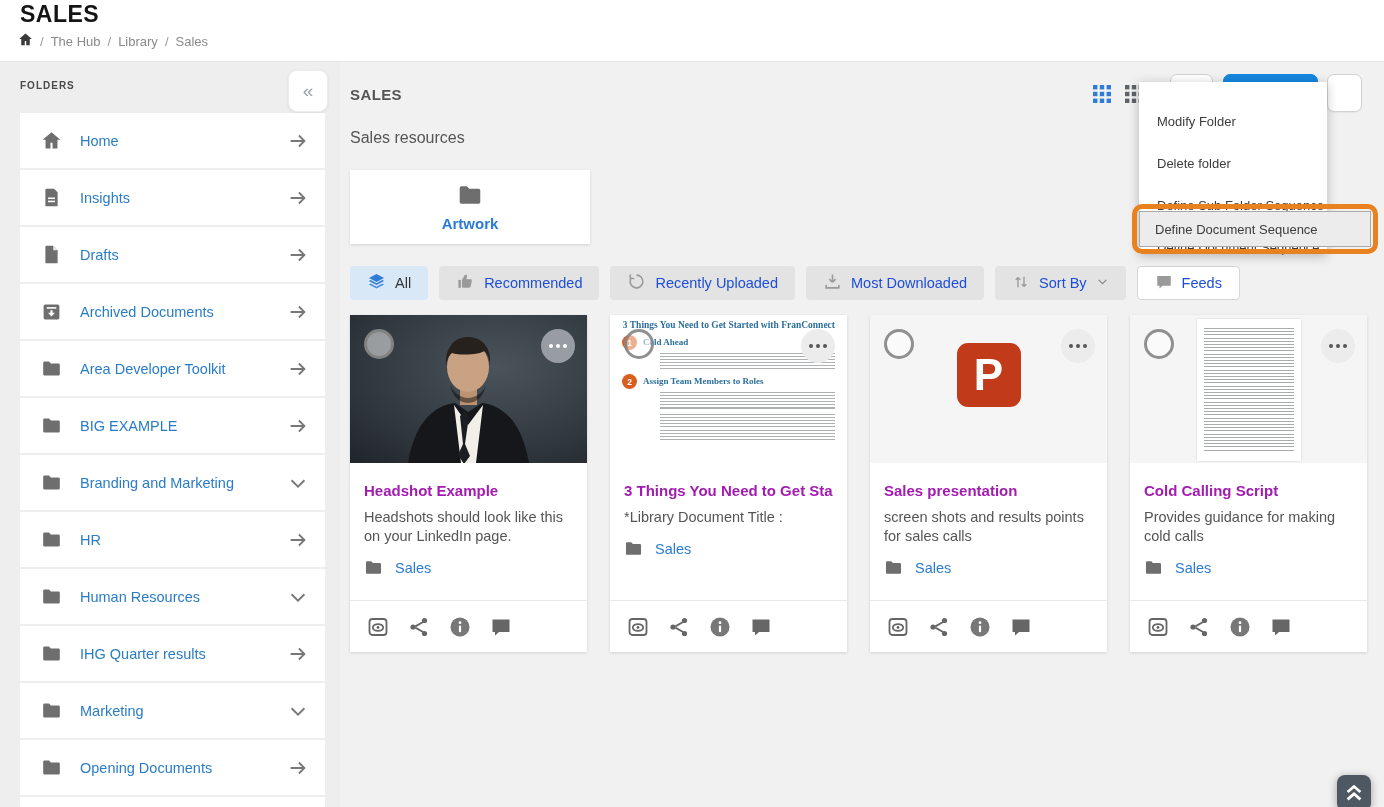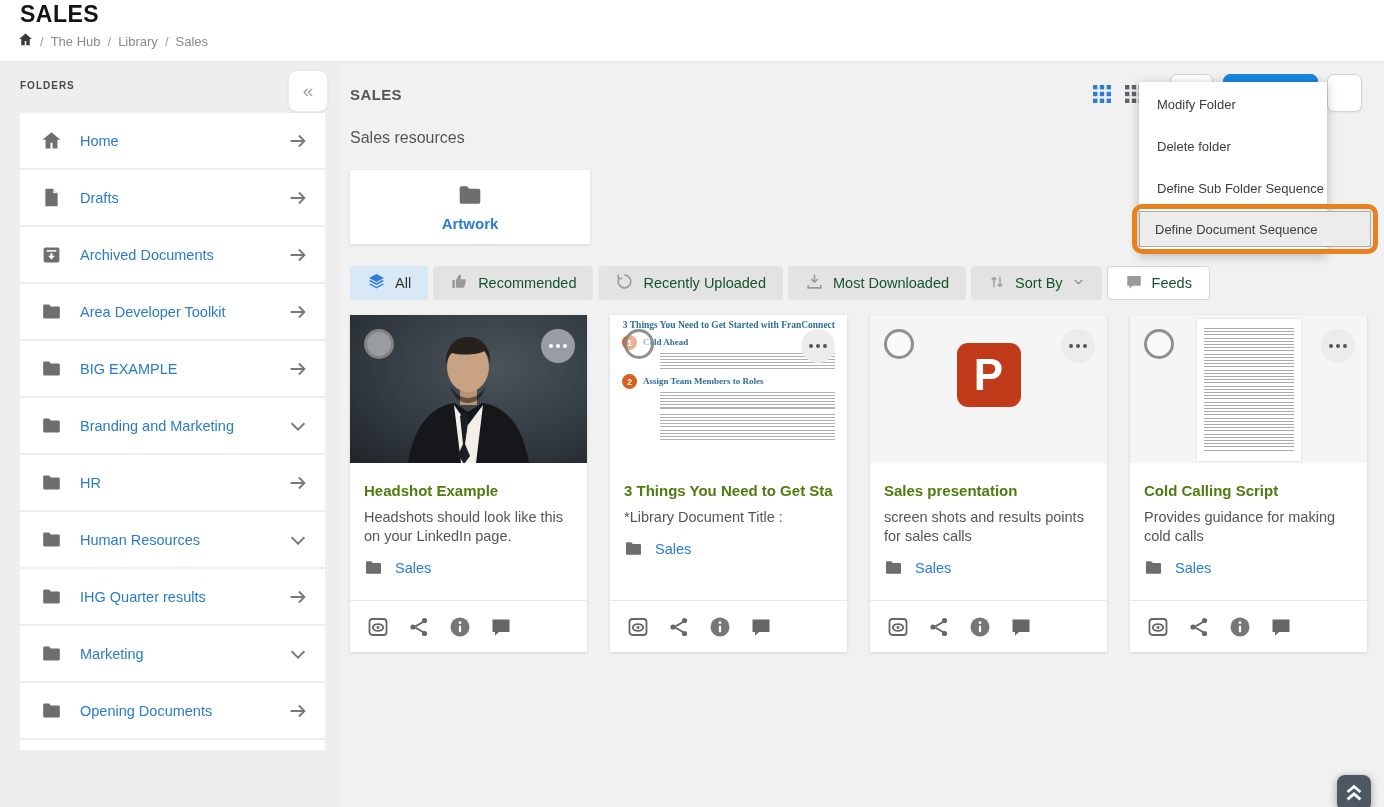--- a/index.html
+++ b/index.html
@@ -35,56 +35,56 @@
   .btn-w1 { left:1170px; top:74px; width:43px; height:34px; background:#fff; border:1px solid #d2d2d2; }
   .btn-blue { left:1223px; top:74px; width:95px; height:26px; background:#1787e0; border:1px solid #1787e0; }
   .btn-w2 { left:1327px; top:74px; width:35px; height:38px; background:#fff; border:1px solid #d2d2d2; box-shadow:0 1px 2px rgba(0,0,0,.06); }
 
   
   .artwork-card { position:absolute; left:350px; top:170px; width:240px; height:74px; background:#fff; box-shadow:0 1px 3px rgba(0,0,0,.12); text-align:center; cursor:pointer; }
   .artwork-card svg { margin-top:12px; }
   .artwork-label { margin-top:3px; font-size:15px; font-weight:bold; color:#2a7cd4; }
 
   
-  .filter-bar { position:absolute; left:350px; top:266px; display:flex; gap:5px; height:34px; }
-  .chip { display:inline-flex; align-items:center; gap:9px; padding:0 17px; border-radius:4px; background:#e3e3e3; color:#14532d; font-size:14.5px; cursor:pointer; white-space:nowrap; }
+  .filter-bar { position:absolute; left:350px; top:266px; display:flex; gap:11px; height:34px; }
+  .chip { display:inline-flex; align-items:center; gap:9px; padding:0 17px; border-radius:4px; background:#e3e3e3; color:#1d4ed8; font-size:14.5px; cursor:pointer; white-space:nowrap; }
   .chip.active { background:#d9e8f6; color:#333; }
   .chip.outline { background:#fff; border:1px solid #d5d5d5; }
   .chip svg { flex:0 0 auto; }
 
   
   .cards { position:absolute; left:350px; top:315px; display:flex; gap:23px; }
   .doc-card { position:relative; width:237px; height:337px; background:#fff; box-shadow:0 1px 3px rgba(0,0,0,.13); }
   .thumb { position:relative; width:237px; height:148px; overflow:hidden; background:#f5f5f5; cursor:pointer; }
   .sel-circle { position:absolute; left:14px; top:14px; width:30px; height:30px; border-radius:50%; border:3px solid rgba(125,125,125,.85); background:rgba(255,255,255,.5); z-index:3; cursor:pointer; }
   .ellipsis-btn { position:absolute; right:12px; top:14px; width:34px; height:34px; border-radius:50%; background:#ececec; display:flex; align-items:center; justify-content:center; gap:3px; z-index:3; cursor:pointer; }
   .ellipsis-btn i { width:4px; height:4px; border-radius:50%; background:#555; }
   .ellipsis-btn.on-photo { background:rgba(160,165,170,.92); }
   .ellipsis-btn.on-photo i { background:#fff; }
   .card-body { padding:14px 14px 0 14px; }
-  .card-title { font-size:15px; font-weight:bold; color:#4d7c0f; white-space:nowrap; overflow:hidden; margin-top:5px; cursor:pointer; }
+  .card-title { font-size:15px; font-weight:bold; color:#a21caf; white-space:nowrap; overflow:hidden; margin-top:5px; cursor:pointer; }
   .card-desc { margin-top:9px; font-size:14.5px; line-height:1.32; color:#555; }
   .card-folder { display:flex; align-items:center; gap:12px; margin-top:12px; cursor:pointer; }
   .card-folder .fl { font-size:14.5px; color:#2a7cd4; }
   .card-footer { position:absolute; left:0; bottom:0; width:100%; height:52px; border-top:1px solid #e8e8e8; display:flex; align-items:center; padding-left:16px; gap:17px; }
   .card-footer .act { width:24px; height:24px; cursor:pointer; }
 
   
   .doc-preview { background:#fff; height:148px; padding:5px 12px 0 12px; font-family:"Liberation Serif", serif; }
   .doc-mini-title { text-align:right; font-weight:bold; color:#2c6f9b; font-size:9.5px; line-height:1.1; }
   .doc-sec { display:flex; align-items:flex-start; margin-top:5px; }
   .doc-num { width:15px; height:15px; border-radius:50%; background:#d95f1e; color:#fff; font-size:8.5px; font-weight:bold; display:flex; align-items:center; justify-content:center; flex:0 0 15px; font-family:"Liberation Sans",sans-serif; }
   .doc-head { margin-left:6px; font-weight:bold; color:#2c6f9b; font-size:9px; padding-top:2px; }
   .mini-lines { margin:3px 0 0 38px; opacity:.55; background:repeating-linear-gradient(180deg,#6b7075 0 1px,transparent 1px 3.1px); }
   .pp-badge { width:64px; height:64px; margin:28px auto 0; border-radius:11px; background:#C13B1B; color:#fff; font-weight:bold; font-size:44px; display:flex; align-items:center; justify-content:center; }
   .text-page { width:104px; height:142px; background:#fff; margin:4px auto 0; padding:9px 7px; box-shadow:0 0 2px rgba(0,0,0,.15); }
   .text-page .tlines { height:100%; opacity:.7; background:repeating-linear-gradient(180deg,#81868b 0 1px,transparent 1px 3.2px); }
 
   
-  .context-menu { position:absolute; left:1139px; top:82px; width:188px; height:172px; background:#fff; box-shadow:0 2px 10px rgba(0,0,0,.25); z-index:50; padding-top:1px;text-align:right; }
+  .context-menu { position:absolute; left:1139px; top:82px; width:188px; height:172px; background:#fff; box-shadow:0 2px 10px rgba(0,0,0,.25); z-index:50; padding-top:18px;text-align:right; }
   .menu-item { height:42px; display:flex; align-items:center; padding-left:18px; font-size:13px; color:#3c3c3c; cursor:pointer; }
   .annotation { position:absolute; left:1132px; top:204px; width:246px; height:50px; border:5px solid #E8821E; border-radius:10px; z-index:60; }
   .annotation-inner { position:absolute; left:2px; top:2px; right:2px; bottom:2px; background:#ececec; border:1px solid #a9a9a9; display:flex; align-items:center; padding-left:15px; font-size:13px; color:#3c3c3c; cursor:pointer; }
 
   
   .scroll-top { position:absolute; left:1337px; top:775px; width:34px; height:36px; border-radius:8px; background:#4d5862; box-shadow:0 2px 8px rgba(0,0,0,.35); display:flex; align-items:flex-start; justify-content:center; padding-top:4px; z-index:40; cursor:pointer; }
 </style>
 </head>
 <body>
 
@@ -116,20 +116,31 @@
       <div class="f-row">
         <span class="f-icon"><svg viewBox="0 0 24 24" width="21" height="21" fill="#6e6e6e">
               <path d="M12 2.5 1.8 11h3.4v10h5.6v-6.5h2.4V21h5.6V11h3.4z"></path>
             </svg></span>
         <span class="f-label">Home</span>
         <span class="f-trail"><svg viewBox="0 0 24 24" width="22" height="22" fill="none" stroke="#777" stroke-width="2">
               <path d="M4 12h15M13 6l6 6-6 6"></path>
             </svg></span>
       </div>
 
+      <div class="f-row">
+        <span class="f-icon"><svg viewBox="0 0 24 24" width="21" height="21">
+              <path d="M6 2h9l4 4v15a1 1 0 0 1-1 1H6a1 1 0 0 1-1-1V3a1 1 0 0 1 1-1z" fill="#6e6e6e"></path>
+              <rect x="8" y="12" width="8" height="1.8" fill="#fff"></rect>
+              <rect x="8" y="15.6" width="8" height="1.8" fill="#fff"></rect>
+            </svg></span>
+        <span class="f-label">Insights</span>
+        <span class="f-trail"><svg viewBox="0 0 24 24" width="22" height="22" fill="none" stroke="#777" stroke-width="2">
+              <path d="M4 12h15M13 6l6 6-6 6"></path>
+            </svg></span>
+      </div>
 
       <div class="f-row">
         <span class="f-icon"><svg viewBox="0 0 24 24" width="21" height="21">
               <path d="M6 2h8l5 5v14a1 1 0 0 1-1 1H6a1 1 0 0 1-1-1V3a1 1 0 0 1 1-1z" fill="#6e6e6e"></path>
               <path d="M14 2v5h5z" fill="#fff" opacity=".85"></path>
             </svg></span>
         <span class="f-label">Drafts</span>
         <span class="f-trail"><svg viewBox="0 0 24 24" width="22" height="22" fill="none" stroke="#777" stroke-width="2">
               <path d="M4 12h15M13 6l6 6-6 6"></path>
             </svg></span>

